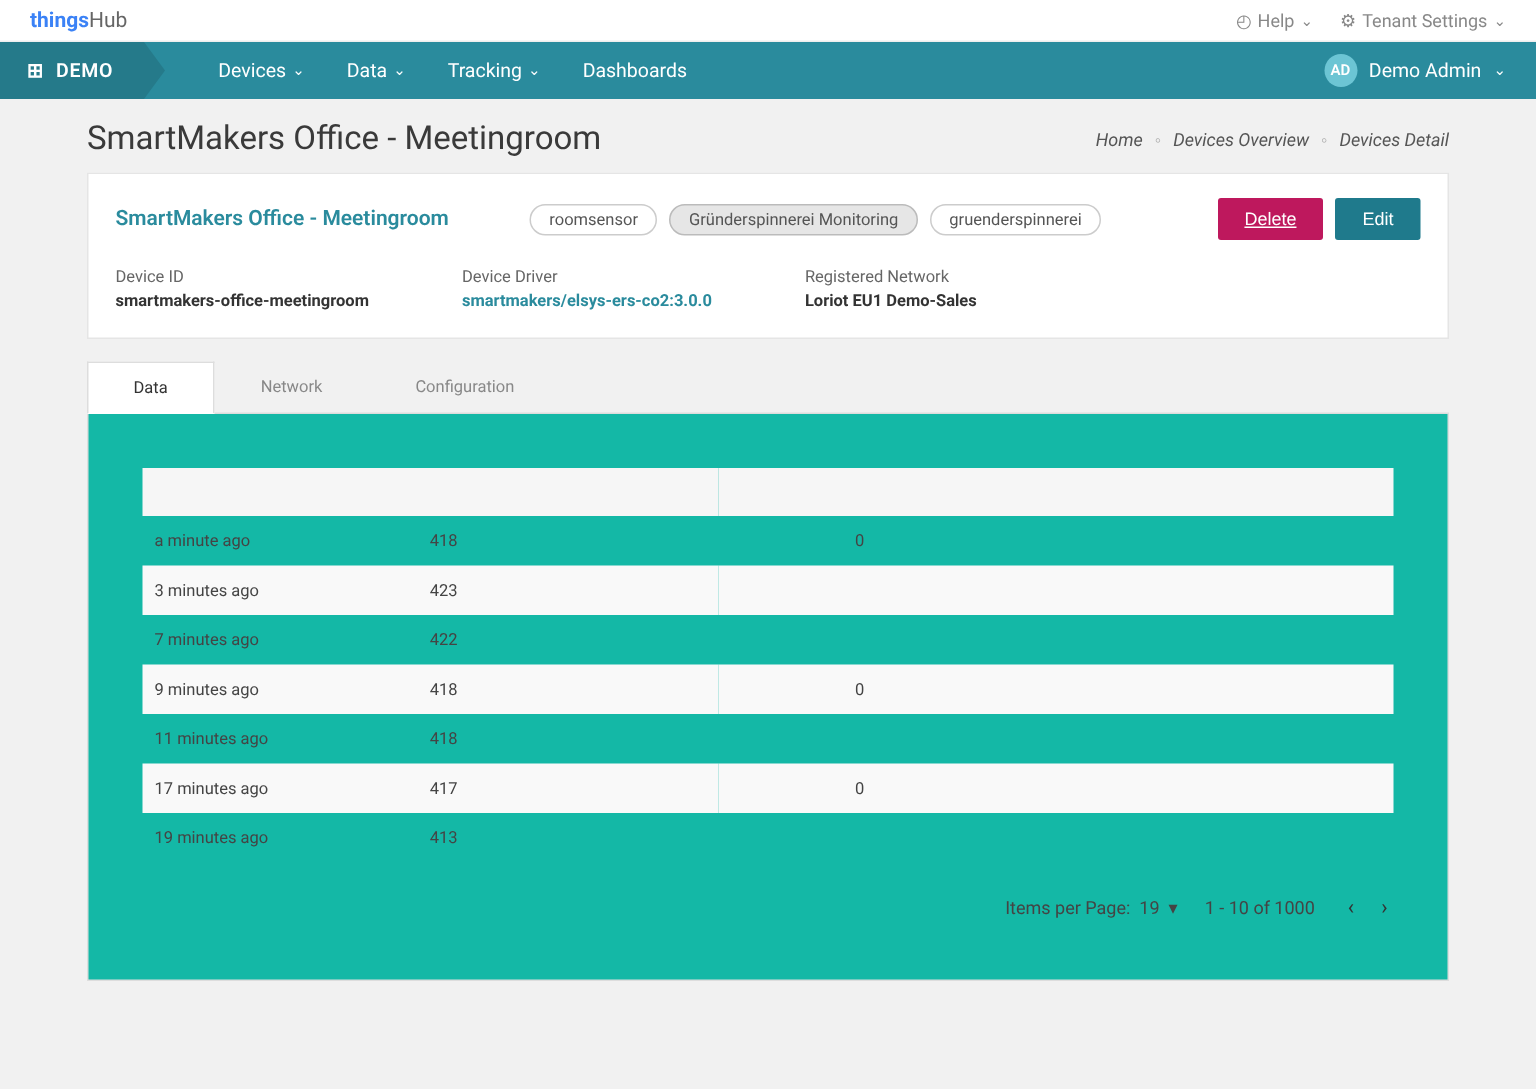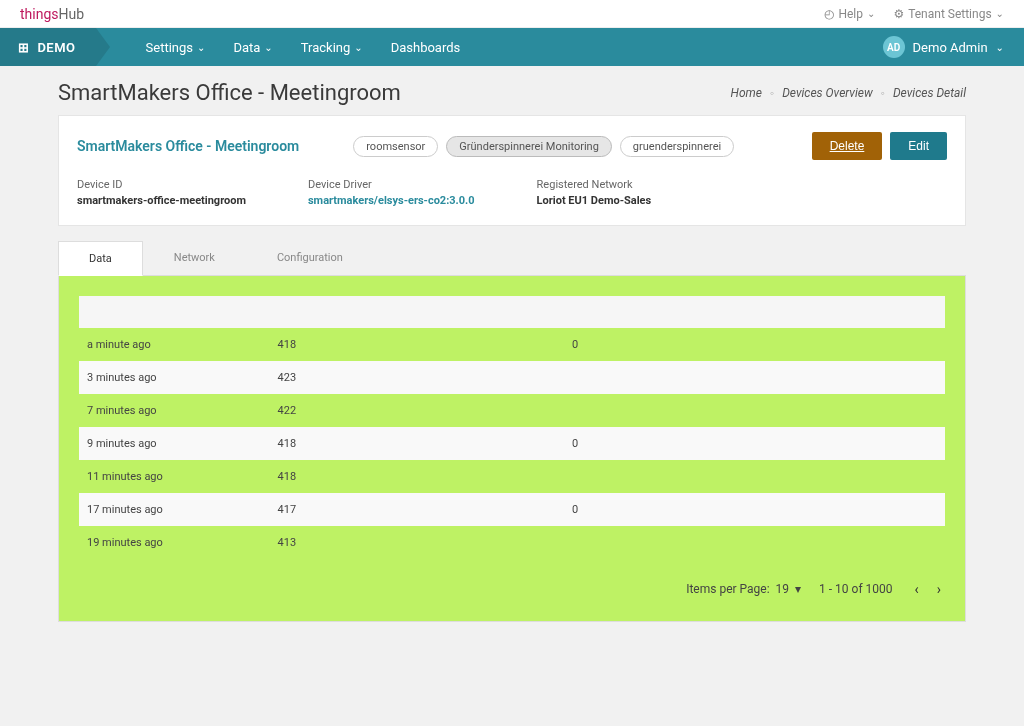--- a/index.html
+++ b/index.html
@@ -1,19 +1,19 @@
 <!DOCTYPE html>
 <html><head>
 <meta charset="utf-8">
 <style>
 * { box-sizing: border-box; margin: 0; padding: 0; }
 body { font-family: -apple-system, BlinkMacSystemFont, "Segoe UI", Roboto, sans-serif; background: #f1f1f1; color: #333; font-size: 13px; }
 .topbar { background: #fff; height: 28px; display: flex; align-items: center; justify-content: space-between; padding: 0 20px; border-bottom: 1px solid #eee; font-size: 12px; color: #888; }
 .topbar-left { font-weight: 600; color: #444; font-size: 14px; display: flex; align-items: baseline; }
-.topbar-left .logo-bold { font-weight: 400; color: #be185d; }
+.topbar-left .logo-bold { font-weight: 700; color: #3b82f6; }
 .topbar-left .logo-light { font-weight: 400; color: #666; }
 .topbar-right { display: flex; gap: 18px; align-items: center; }
 .topbar-item { display: flex; align-items: center; gap: 4px; cursor: pointer; color: #888; }
 .navbar { background: #2a8b9d; height: 38px; display: flex; align-items: center; color: #fff; font-size: 13px; }
 .navbar-demo { background: #257a8a; height: 100%; display: flex; align-items: center; padding: 0 20px 0 18px; position: relative; font-weight: 600; letter-spacing: 0.5px; }
 .navbar-demo::after { content:''; position:absolute; right:-14px; top:0; border-top:19px solid transparent; border-bottom:19px solid transparent; border-left:14px solid #257a8a; }
 .navbar-demo .grid-icon { margin-right: 8px; }
 .navbar-items { display: flex; gap: 28px; margin-left: 50px; }
 .navbar-item { display: flex; align-items: center; gap: 4px; cursor: pointer; }
 .navbar-right { margin-left: auto; margin-right: 20px; display: flex; align-items: center; gap: 8px; cursor: pointer; }
@@ -26,31 +26,31 @@
 .breadcrumb .sep { color: #aaa; margin: 0 5px; }
 .card { background: #fff; border: 1px solid #e5e5e5; }
 .card-head { padding: 16px 18px 18px; }
 .card-head-top { display: flex; align-items: center; gap: 14px; }
 .card-title { color: #2a8b9d; font-size: 14px; font-weight: 600; flex: 0 0 auto; margin-right: 40px; }
 .tags { display: flex; gap: 8px; }
 .tag { border: 1px solid #ccc; border-radius: 14px; padding: 3px 12px; font-size: 11px; color: #555; cursor: pointer; }
 .tag.active { background: #e6e6e6; border-color: #bbb; }
 .head-actions { margin-left: auto; display: flex; gap: 8px; }
 .btn { border: none; padding: 7px 18px; font-size: 12px; color: #fff; cursor: pointer; border-radius: 2px; }
-.btn-danger { background: #a16207; text-decoration: underline; }
+.btn-danger { background: #be185d; text-decoration: underline; }
 .btn-primary { background: #1f7a8c; }
 .meta { display: flex; gap: 62px; margin-top: 18px; font-size: 11px; }
 .meta-item { display: flex; flex-direction: column; gap: 3px; }
 .meta-label { color: #666; }
 .meta-value { font-weight: 700; color: #333; }
 .meta-link { color: #2a8b9d; font-weight: 700; }
 .tab { padding: 10px 30px; font-size: 11px; color: #888; cursor: pointer; border: 1px solid transparent; background: transparent; }
 .tab.active { background: #fff; color: #333; border: 1px solid #ddd; border-bottom-color: #fff; position: relative; top: 1px; }
 .tabs-wrap { margin-top: 14px; border-bottom: 1px solid #ddd; display: flex; }
-.tab-body { background: #bef264; border: 1px solid #ddd; border-top: none; padding: 20px; }
+.tab-body { background: #14b8a6; border: 1px solid #ddd; border-top: none; padding: 36px; }
 .data-table { width: 100%; border-collapse: collapse; font-size: 11px; color: #444; }
 .data-table thead th { height: 32px; background: #f6f6f6; }
 .data-table td { padding: 10px 8px; }
 .data-table tbody tr:nth-child(even) td { background: #f9f9f9; }
 .pager { display: flex; align-items: center; justify-content: flex-end; gap: 18px; margin-top: 18px; font-size: 12px; color: #444; }
 .pager-select { display: flex; align-items: center; gap: 6px; }
 .pager-arrows { display: flex; gap: 10px; }
 .pager-arrow { cursor: pointer; font-size: 14px; color: #333; padding: 4px; }
 .chev { font-size: 10px; }
 .col-time{width:22%}.col1{width:10%}.col2{width:14%}.col3{width:10%}.col4{width:12%}.col5{width:12%}.col6{width:20%}
@@ -77,21 +77,21 @@
   </div>
 </div>
 
 <div class="navbar">
   <div class="navbar-demo">
     <span class="grid-icon">⊞</span>
     <span>DEMO</span>
   </div>
   <div class="navbar-items">
     <div class="navbar-item">
-        <span>Settings</span>
+        <span>Devices</span>
         <span class="chev">⌄</span>
       </div>
     <div class="navbar-item">
         <span>Data</span>
         <span class="chev">⌄</span>
       </div>
     <div class="navbar-item">
         <span>Tracking</span>
         <span class="chev">⌄</span>
       </div>

